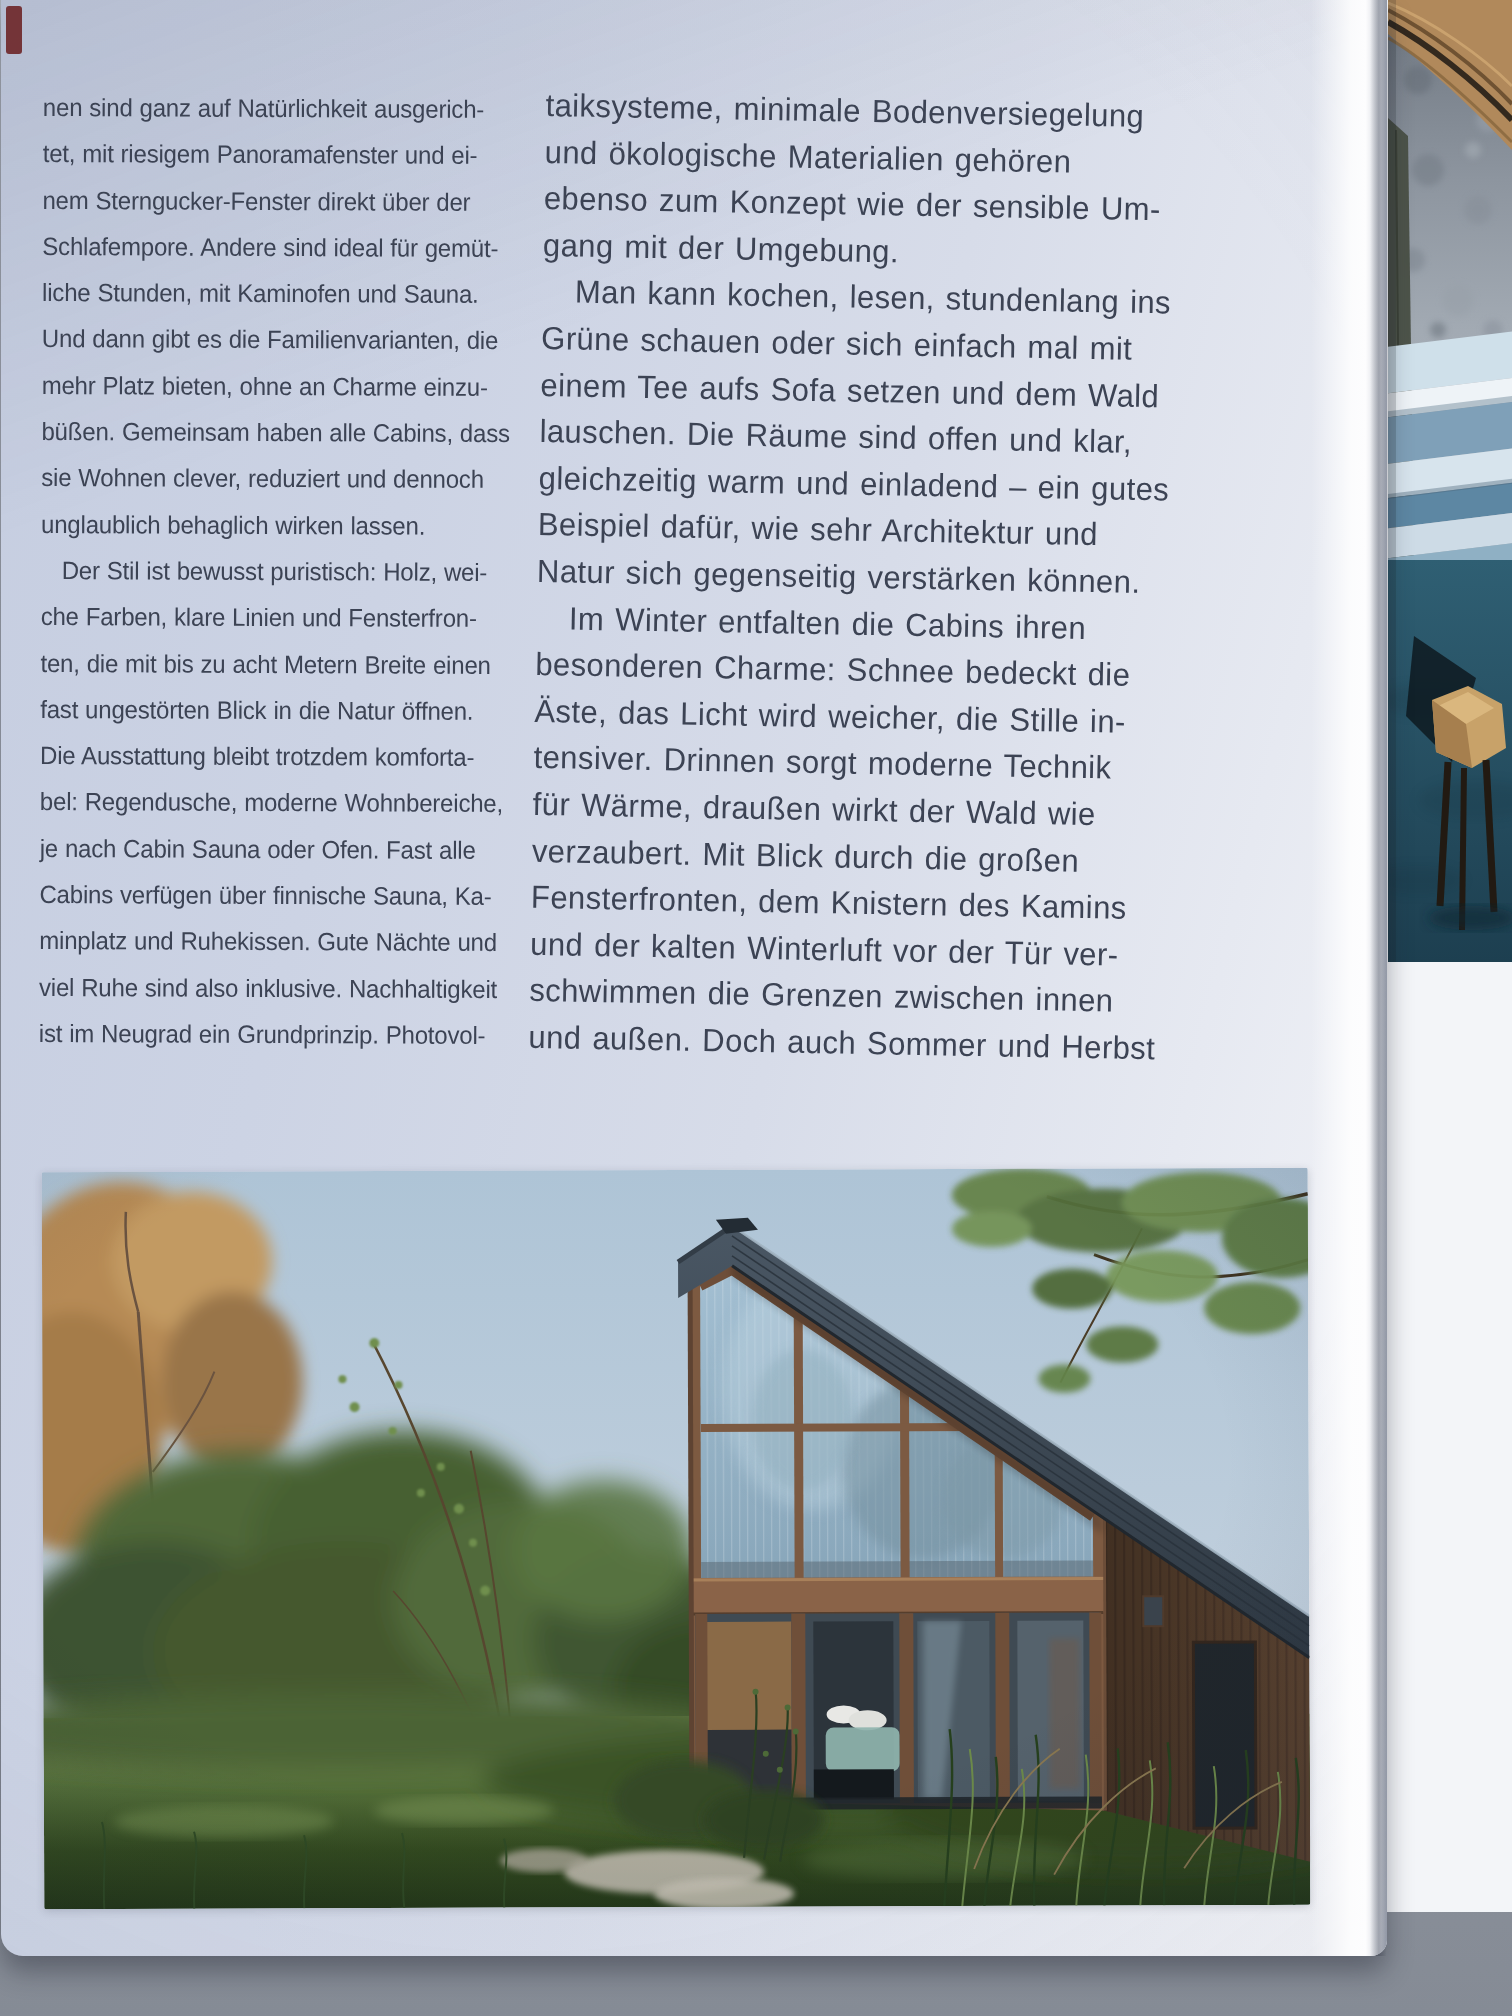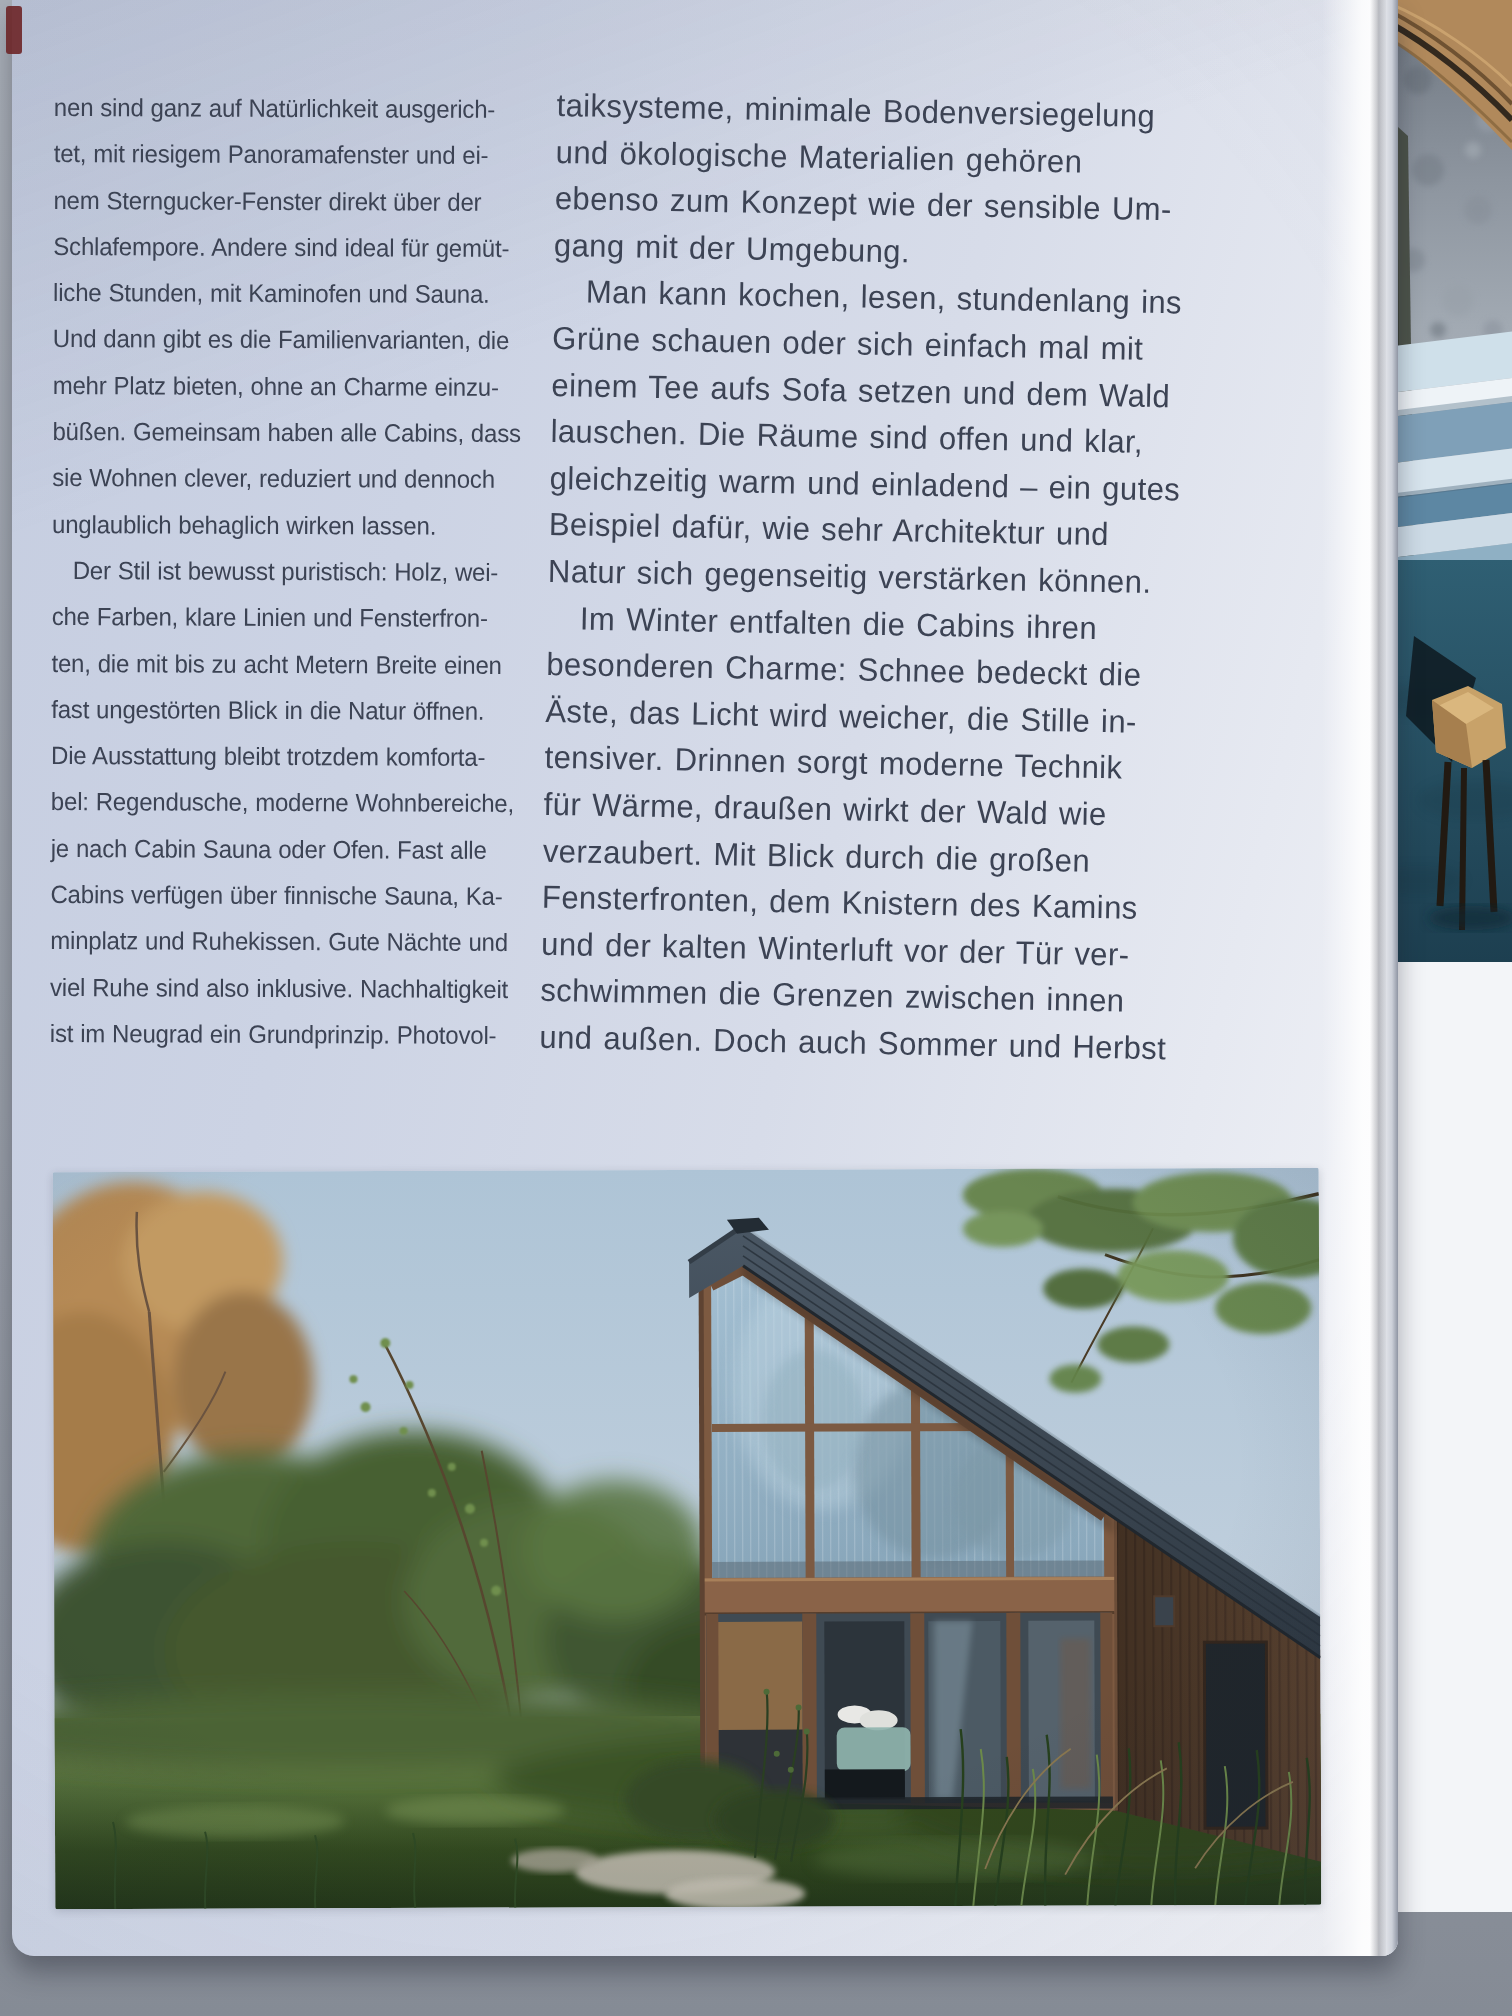--- a/index.html
+++ b/index.html
@@ -12,21 +12,21 @@
   
   .right-page {
     position:absolute; left:1378px; top:0; width:134px; height:1912px;
     background:#f3f5f8;
   }
   .right-photo { position:absolute; top:0; left:10px; width:124px; height:962px; }
   .right-photo svg { display:block; }
 
   
   .left-page {
-    position:absolute; left:12px; top:0; width:1386px; height:1956px;
+    position:absolute; left:1px; top:0; width:1386px; height:1956px;
     background:linear-gradient(104deg,#c5cde0 0%,#ccd3e4 28%,#d7dce9 55%,#e6e9f1 78%,#f3f4f8 96%);
     border-radius:0 0 16px 22px;
     box-shadow:0 16px 26px rgba(28,32,44,.38);
   }
   .left-page::before { 
     content:""; position:absolute; inset:0; pointer-events:none;
     background:
       linear-gradient(160deg, rgba(70,80,105,.12), rgba(70,80,105,0) 22%),
       radial-gradient(120% 92% at 38% 42%, rgba(255,255,255,0) 55%, rgba(88,98,124,.10) 100%);
     border-radius:inherit;

